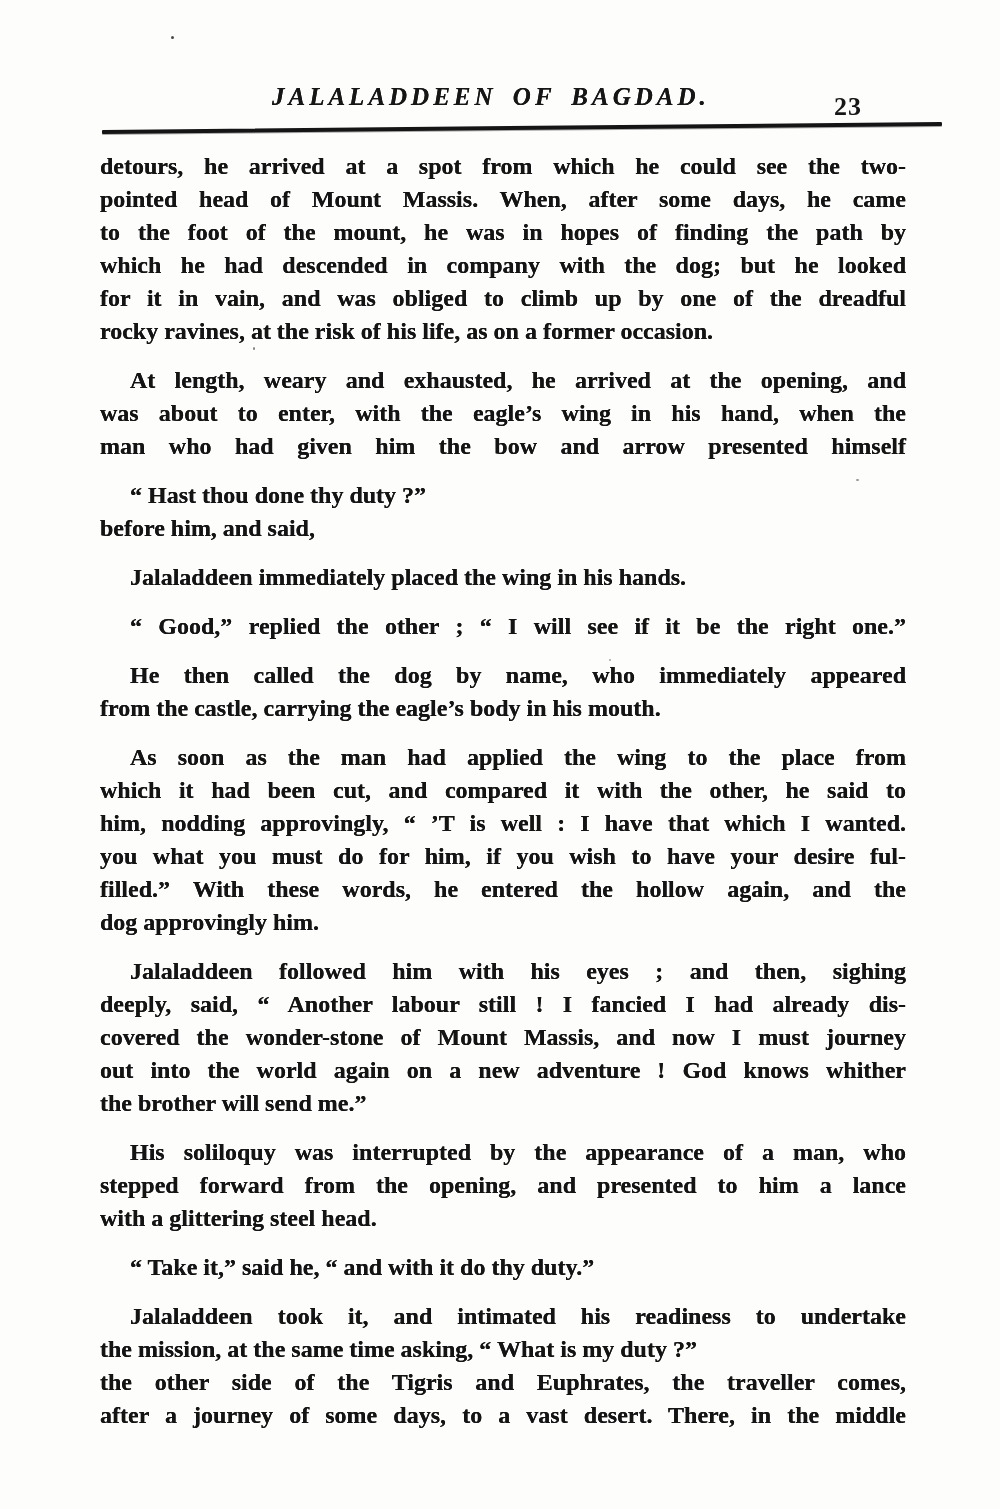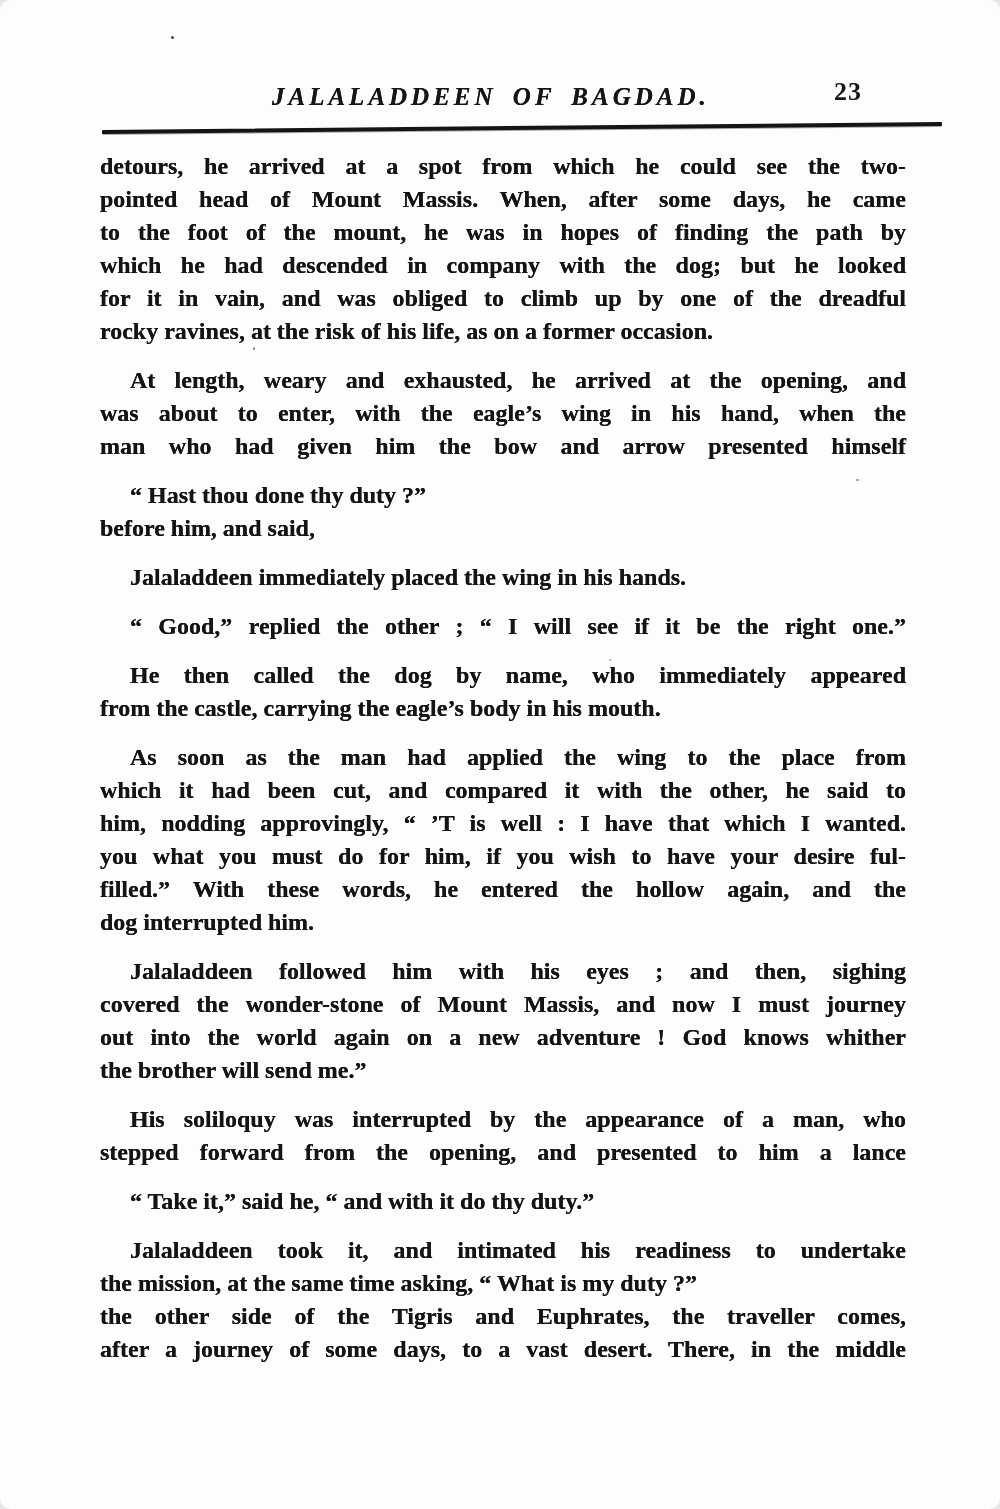--- a/index.html
+++ b/index.html
@@ -8,39 +8,38 @@
     background: #e8e8e8;
   }
   .page {
     position: relative;
     width: 1000px;
     height: 1509px;
     background: #fdfdfc;
     overflow: hidden;
     font-family: "Liberation Serif", "DejaVu Serif", serif;
     color: #141414;
-    border-radius: 11px;
   }
   .running-title {
     position: absolute;
     left: 272px;
     top: 83px;
     font-style: italic;
     font-size: 25px;
     letter-spacing: 4px;
     word-spacing: 6px;
     font-weight: bold;
     color: #161616;
     white-space: nowrap;
     text-shadow: 0 0 0.5px #161616;
   }
   .page-number {
     position: absolute;
     left: 834px;
-    top: 77px;
+    top: 92px;
     font-size: 26px;
     font-weight: bold;
     letter-spacing: 1px;
     color: #161616;
   }
   .header-rule {
     position: absolute;
     left: 102px;
     top: 130px;
     width: 840px;
@@ -115,26 +114,28 @@
       <div class="ln end">before him, and said,</div>
       <div class="ln end ind">Jalaladdeen immediately placed the wing in his hands.</div>
       <div class="ln ind">“ Good,” replied the other ; “ I will see if it be the right one.”</div>
       <div class="ln ind">He then called the dog by name, who immediately appeared</div>
       <div class="ln end">from the castle, carrying the eagle’s body in his mouth.</div>
       <div class="ln ind">As soon as the man had applied the wing to the place from</div>
       <div class="ln">which it had been cut, and compared it with the other, he said to</div>
       <div class="ln">him, nodding approvingly, “ ’T is well :  I have that which I wanted.</div>
       <div class="ln">you what you must do for him, if you wish to have your desire ful-</div>
       <div class="ln">filled.”   With these words, he entered the hollow again, and the</div>
-      <div class="ln end">dog interrupted him.</div>
+      <div class="ln end">dog approvingly him.</div>
       <div class="ln ind">Jalaladdeen followed him with his eyes ; and then, sighing</div>
+      <div class="ln">deeply, said, “ Another labour still !   I fancied I had already dis-</div>
       <div class="ln">covered the wonder-stone of Mount Massis, and now I must journey</div>
       <div class="ln">out into the world again on a new adventure !   God knows whither</div>
       <div class="ln end">the brother will send me.”</div>
       <div class="ln ind">His soliloquy was interrupted by the appearance of a man, who</div>
       <div class="ln">stepped forward from the opening, and presented to him a lance</div>
+      <div class="ln end">with a glittering steel head.</div>
       <div class="ln end ind">“ Take it,” said he, “ and with it do thy duty.”</div>
       <div class="ln ind">Jalaladdeen took it, and intimated his readiness to undertake</div>
       <div class="ln end">the mission, at the same time asking, “ What is my duty ?”</div>
       <div class="ln">the other side of the Tigris and Euphrates, the traveller comes,</div>
       <div class="ln">after a journey of some days, to a vast desert.  There, in the middle</div>
     </div>
 </div>
 
 </body></html>

